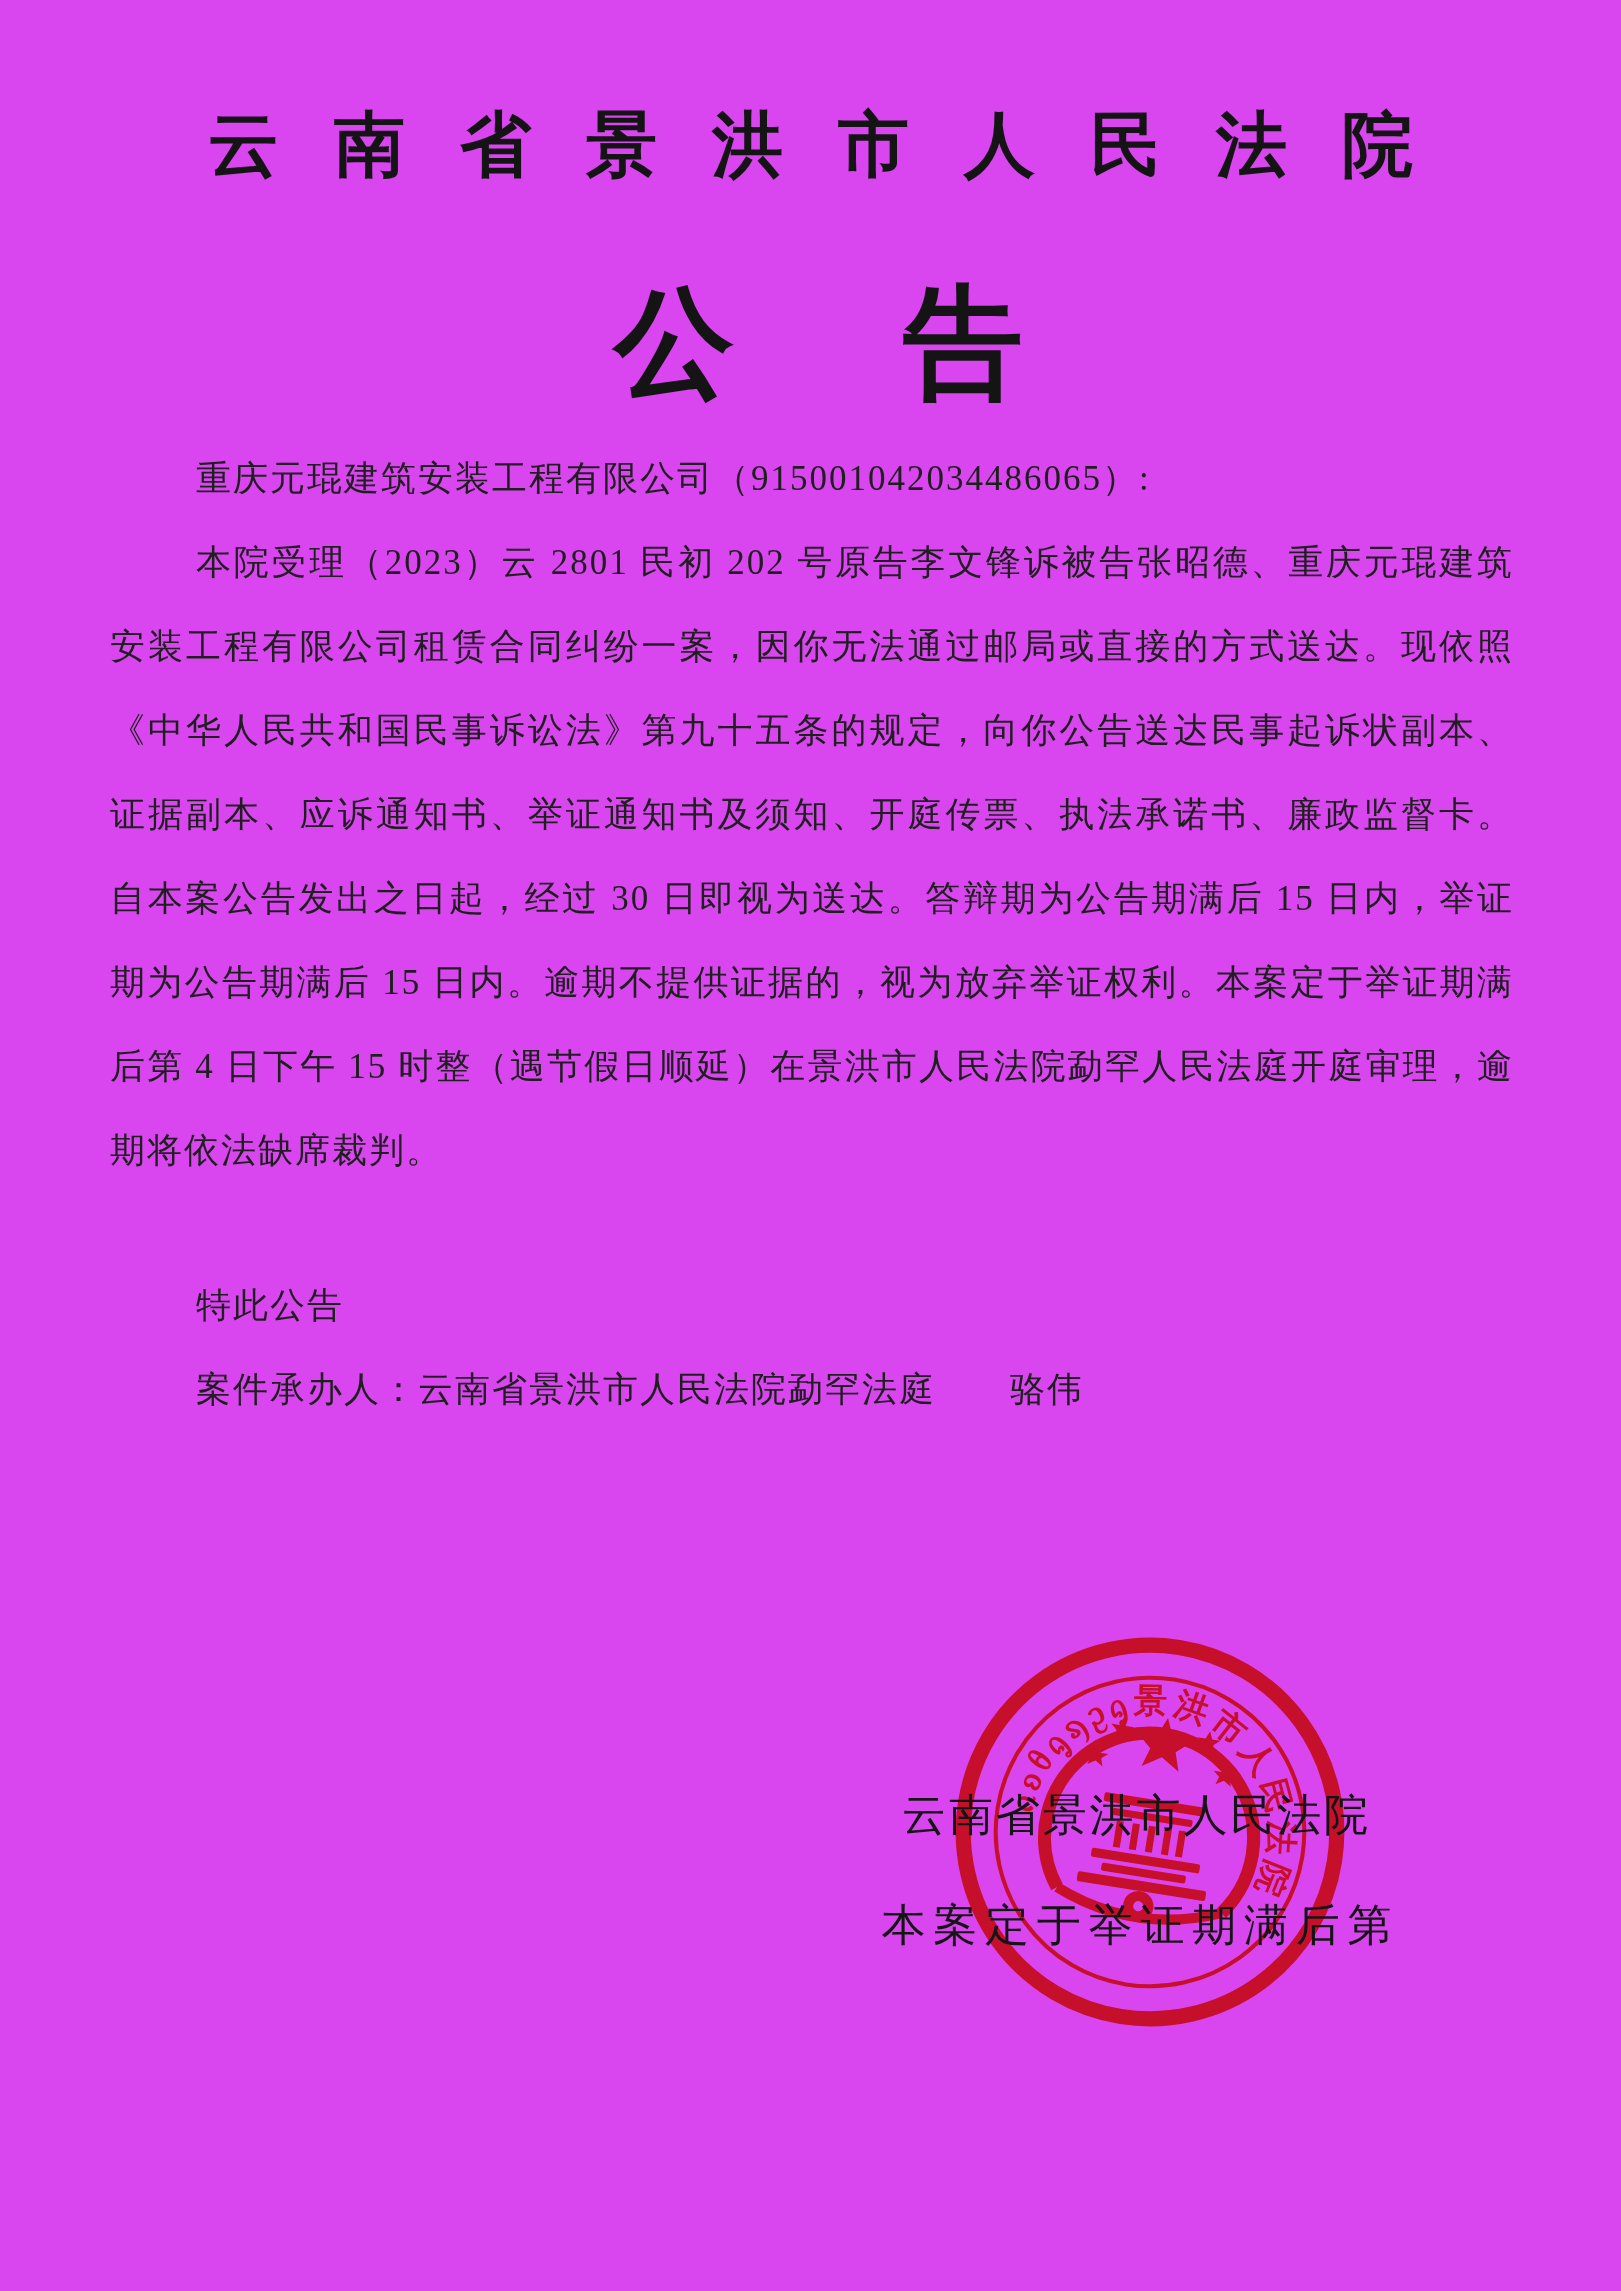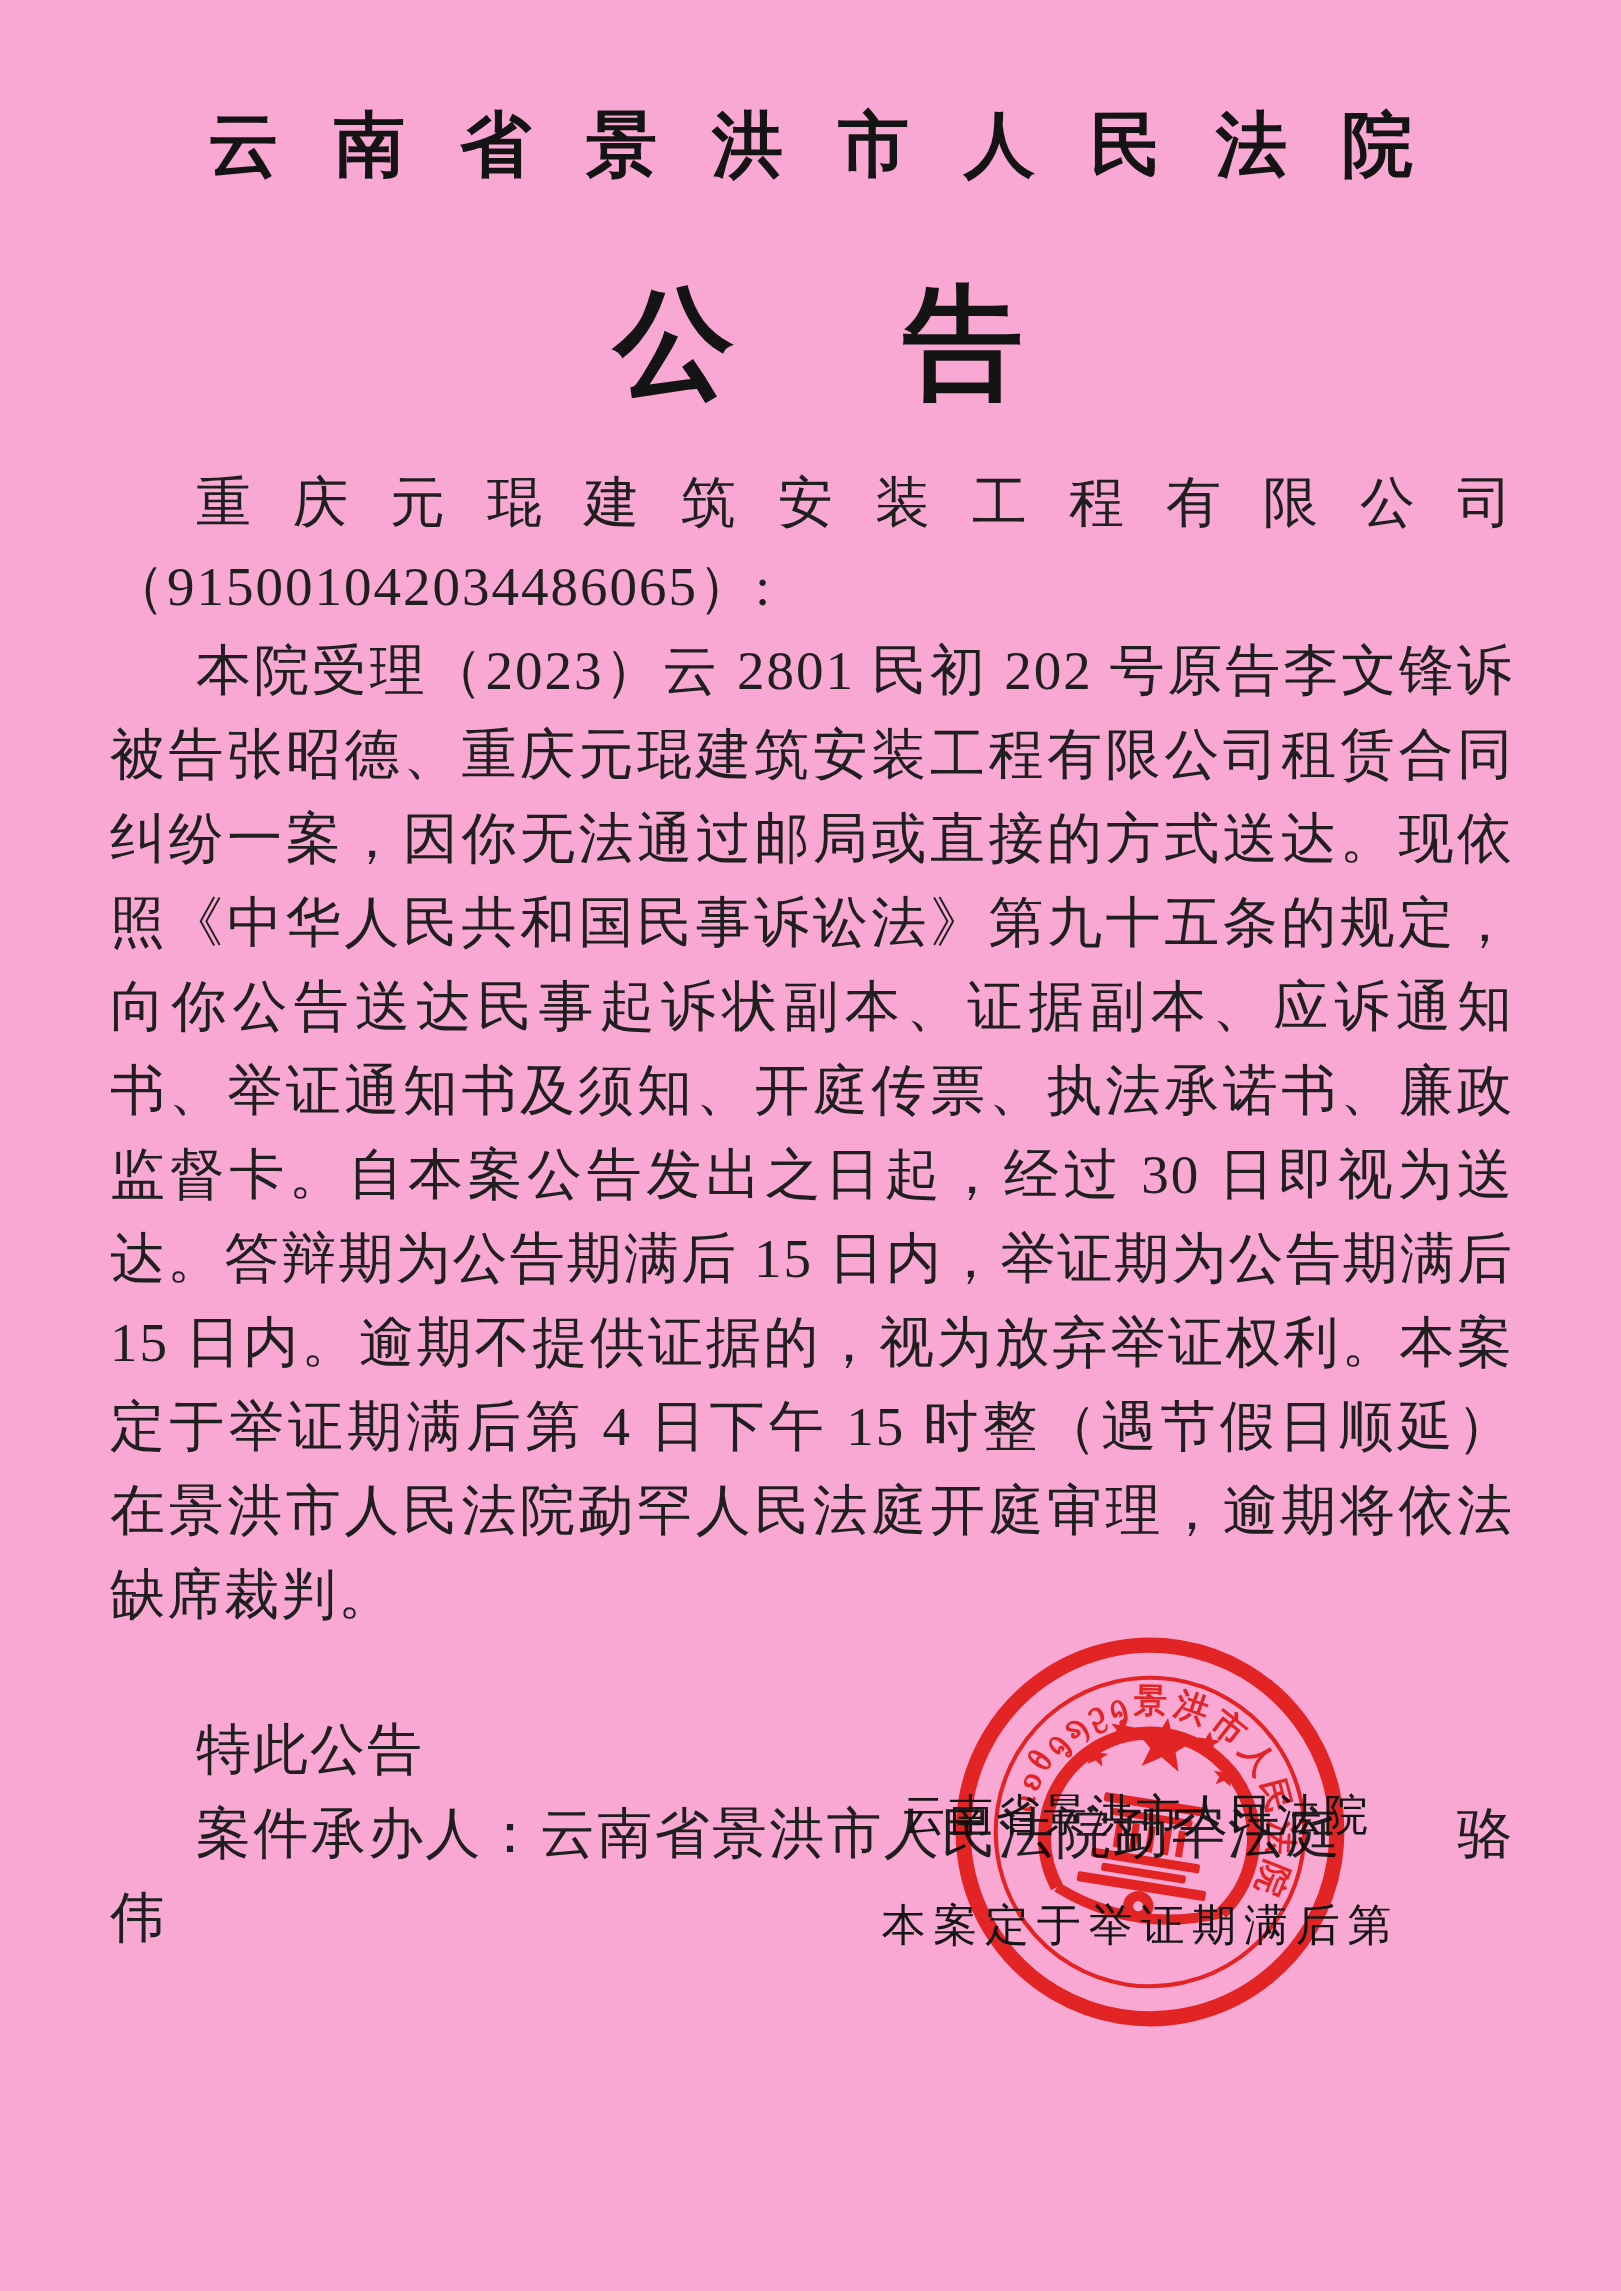--- a/index.html
+++ b/index.html
@@ -2,21 +2,21 @@
 <html><head>
 <meta charset="utf-8">
 <style>
   * { box-sizing: border-box; }
   html, body { margin: 0; padding: 0; background: #ffffff; }
   .page {
     position: relative;
     width: 1621px;
     height: 2292px;
     margin: 0 auto;
-    background: #f9a8d4;
+    background: #d946ef;
     overflow: hidden;
     color: #1d1d1d;
     font-family: "Liberation Serif", "DejaVu Serif", serif;
   }
   .court-header {
     position: absolute;
     top: 98px;
     left: 0;
     width: 100%;
     margin: 0;
@@ -36,24 +36,24 @@
     margin: 0;
     text-align: center;
     font-size: 120px;
     font-weight: 900;
     letter-spacing: 169px;
     text-indent: 169px;
     color: #141414;
   }
   .body-text {
     position: absolute;
-    top: 461px;
+    top: 437px;
     left: 110px;
     width: 1404px;
-    font-size: 55px;
+    font-size: 35px;
     line-height: 84px;
     text-align: justify;
     color: #1f1f1f;
   }
   .body-text p {
     margin: 0;
     text-indent: 86px;
     letter-spacing: 2px;
   }
   .body-text p.closing { margin-top: 71px; }

